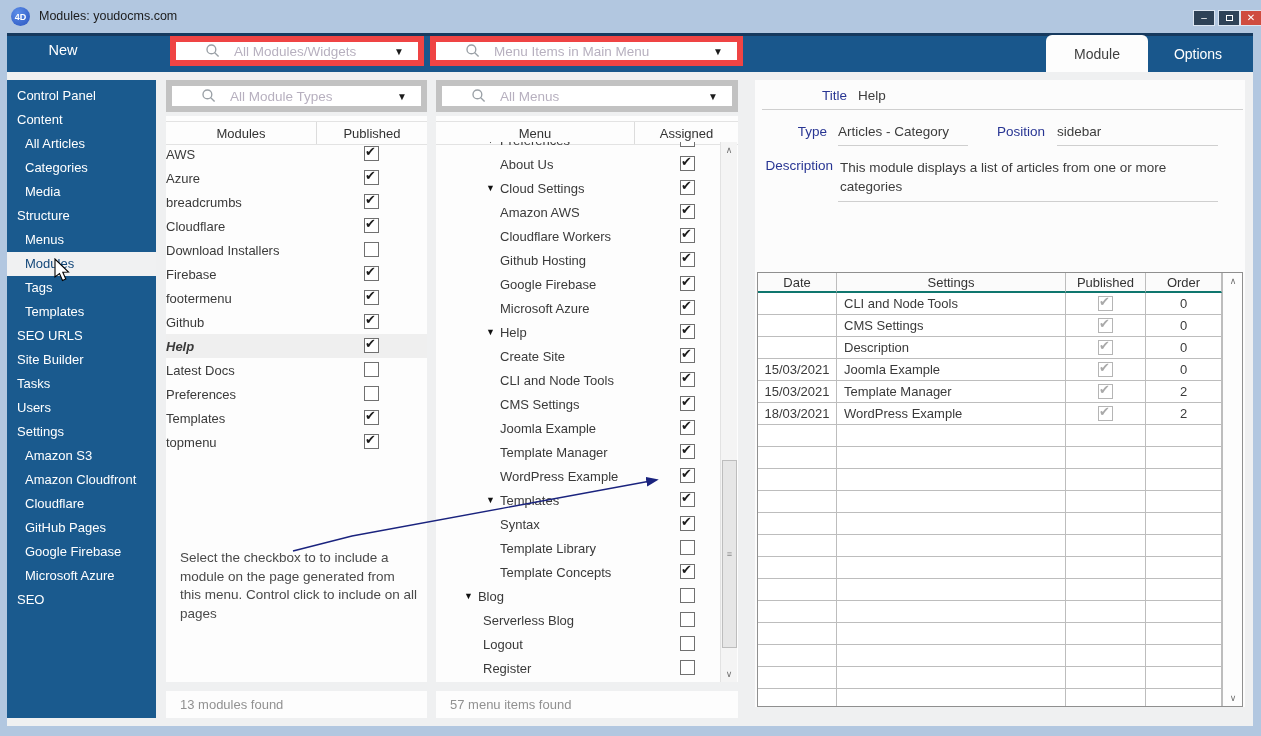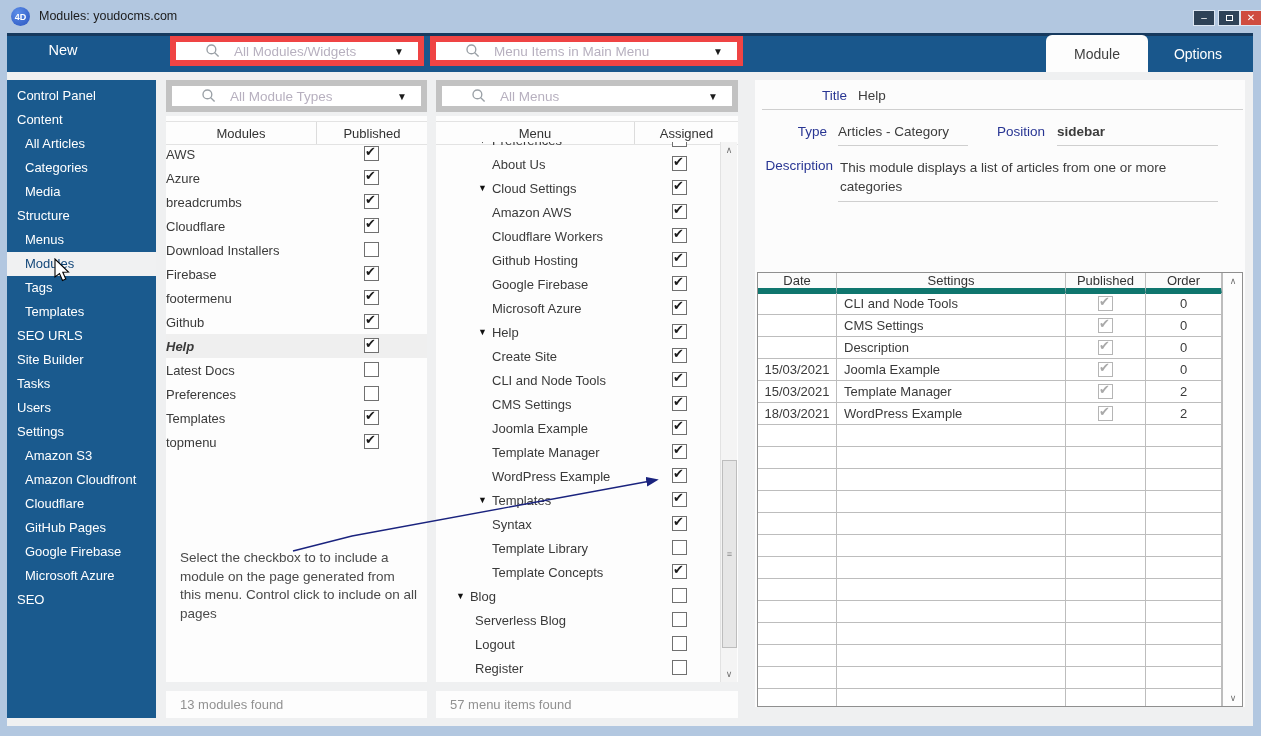--- a/index.html
+++ b/index.html
@@ -56,21 +56,21 @@
   #modules-panel .hc1 { width:151px; border-right:1px solid #dcdcdc; }
   #modules-panel .hc2 { flex:1; }
   #menu-panel .hc1 { width:199px; border-right:1px solid #dcdcdc; }
   #menu-panel .hc2 { flex:1; }
 
   #modules-list { position:absolute; left:0; top:26px; width:100%; }
   .mod-row { position:relative; height:24px; display:flex; align-items:center; padding-left:0; font-size:13px; }
   .mod-row.selected { background:#efefef; font-weight:bold; font-style:italic; }
   .mod-row .cb { left:198px; }
 
-  #menu-scrollwrap { position:absolute; left:0; top:26px; width:284px; height:540px; overflow:hidden; }
+  #menu-scrollwrap { position:absolute; left:8px; top:26px; width:284px; height:540px; overflow:hidden; }
   #menu-list { margin-top:-14px; }
   .menu-row { position:relative; height:24px; display:flex; align-items:center; font-size:13px; }
   .menu-row .tri { font-size:9px; color:#111; margin-right:5px; }
   .menu-row.ind-group { padding-left:42px; }
   .menu-row.ind-child { padding-left:56px; }
   .menu-row.ind-top { padding-left:20px; }
   .menu-row.ind-topchild { padding-left:39px; }
   .menu-row .cb { left:236px; }
 
   .cb { position:absolute; top:4px; width:15px; height:15px; background:#fff; border:1px solid #707070; }
@@ -101,21 +101,21 @@
   #details-panel { left:755px; top:80px; width:490px; height:627px; background:#fcfcfc; }
   .dlabel { position:absolute; font-size:13.5px; color:#283593; text-align:right; }
   .dvalue { position:absolute; font-size:13.5px; color:#3c3c3c; }
   .dunderline { position:absolute; border-top:1px solid #cfcfcf; height:0; }
 
   
   #articles-table { left:757px; top:272px; width:486px; height:435px; border:1px solid #8f8f8f;
     background:#fff; overflow:hidden; }
   .at-row { display:grid; grid-template-columns:79px 229px 80px 76px; width:464px; }
   .at-head { height:20px; background:#fbfbfb; }
-  .at-head .at-cell { font-size:13px; color:#333; border-bottom:6px solid #0f766e; }
+  .at-head .at-cell { font-size:13px; color:#333; border-bottom:2px solid #0f766e; }
   .at-cell { position:relative; border-right:1px solid #bdbdbd; border-bottom:1px solid #bdbdbd;
     display:flex; align-items:center; justify-content:center; font-size:13px; height:100%; }
   .at-cell.article { justify-content:flex-start; padding-left:7px; }
   .at-body .at-row { height:22px; }
   .at-cell .cb { position:relative; top:0; left:0; }
   #at-sb { left:464px; top:0; width:21px; height:433px; background:#fdfdfd; border-left:1px solid #bdbdbd; position:absolute; }
 
   
   #annot, #cursor { pointer-events:none; }
   #bottom-strip { left:0; top:726px; width:1261px; height:10px; background:#b2c7e0; }
@@ -451,21 +451,21 @@
 
 <div class="abs dlabel" style="left:755px;top:88px;width:92px;">Title</div>
 <div class="abs dvalue" style="left:858px;top:88px;">Help</div>
 <div class="abs dunderline" style="left:762px;top:109px;width:481px;"></div>
 
 <div class="abs dlabel" style="left:755px;top:124px;width:72px;">Type</div>
 <div class="abs dvalue" style="left:838px;top:124px;">Articles - Category</div>
 <div class="abs dunderline" style="left:838px;top:145px;width:130px;"></div>
 
 <div class="abs dlabel" style="left:985px;top:124px;width:60px;">Position</div>
-<div class="abs dvalue" style="left:1057px;top:124px;font-weight:bold;">sidebar</div>
+<div class="abs dvalue" style="left:1057px;top:124px;">sidebar</div>
 <div class="abs dunderline" style="left:1057px;top:145px;width:161px;"></div>
 
 <div class="abs dlabel" style="left:752px;top:158px;width:81px;">Description</div>
 <div class="abs dvalue" style="left:840px;top:158px;width:380px;line-height:19px;">This module displays a list of articles from one or more categories</div>
 <div class="abs dunderline" style="left:838px;top:201px;width:380px;"></div>
 
 <div class="abs" id="articles-table">
   <div class="at-row at-head">
     <div class="at-cell">Date</div>
     <div class="at-cell">Settings</div>

